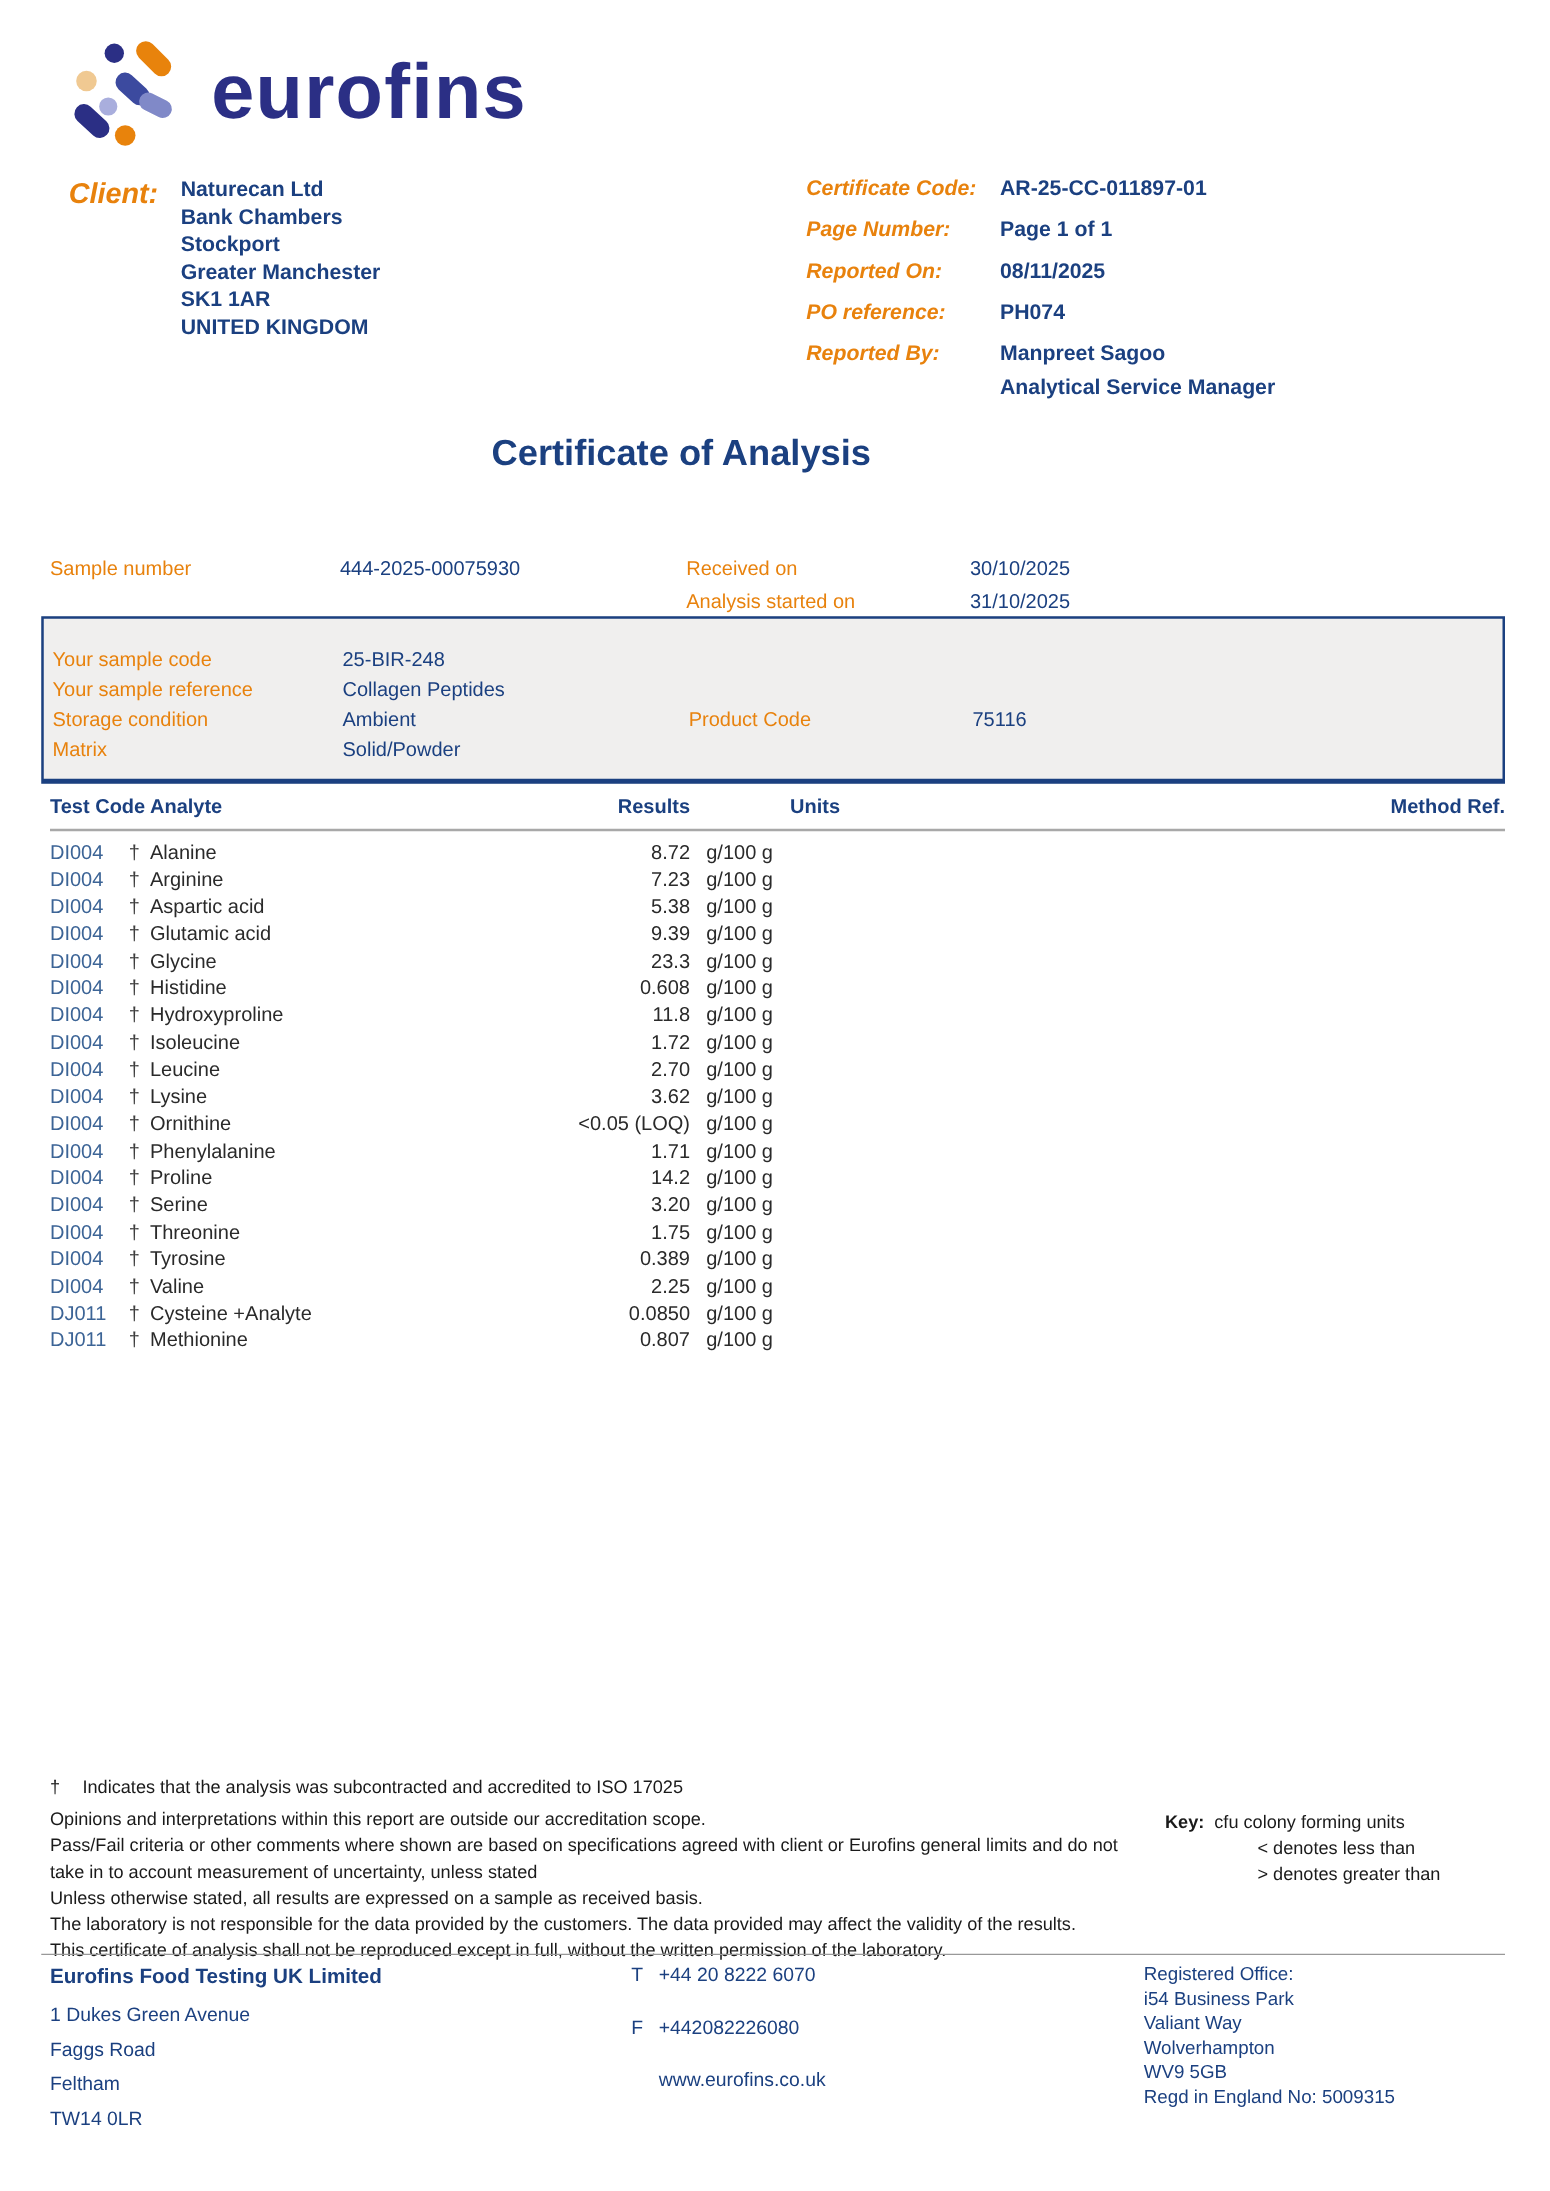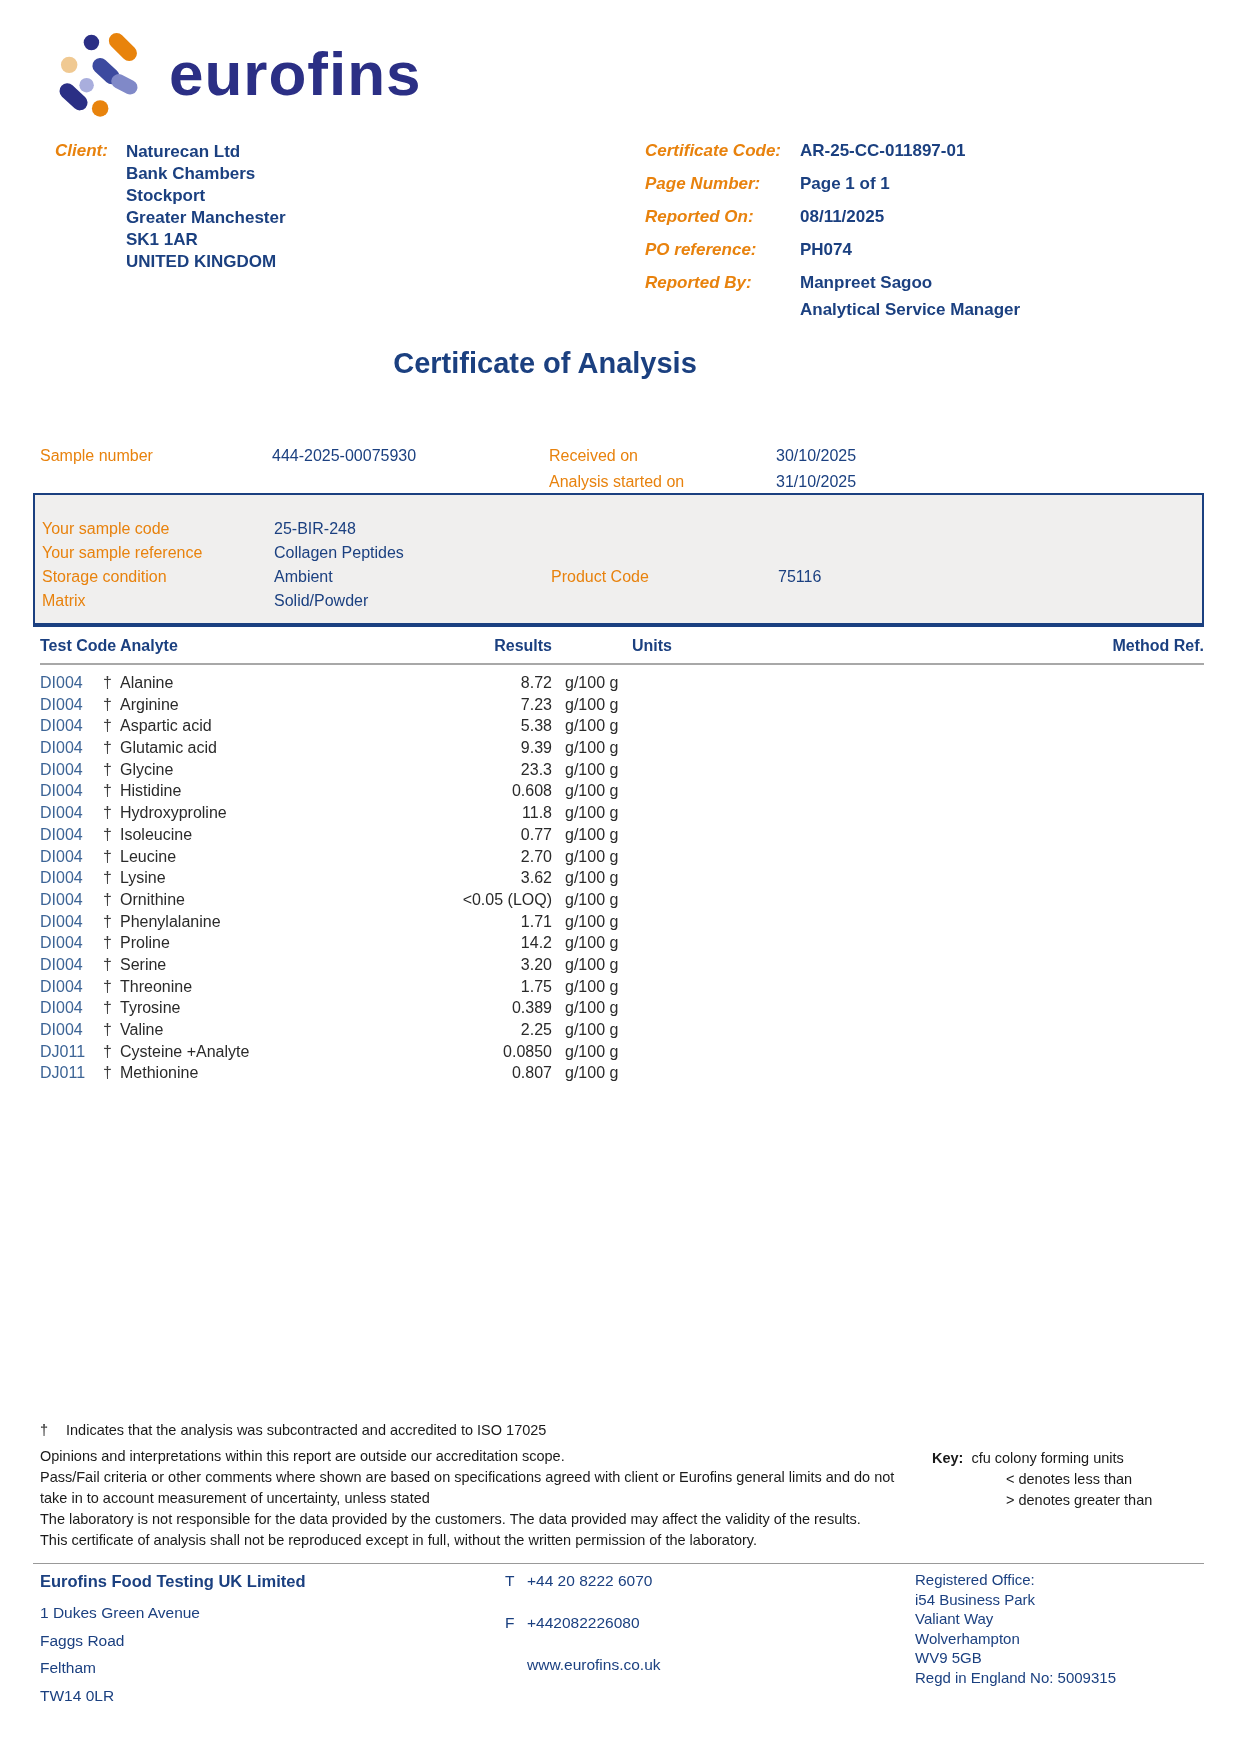--- a/index.html
+++ b/index.html
@@ -11,21 +11,21 @@
   
   .logo-row { margin:35px 0 0 55px; height:82px; display:flex; align-items:center; }
   .logo-mark { width:100px; height:92px; }
   .logo-text {
     font-size:62px; font-weight:600; color:#2b2f85; letter-spacing:1px;
     margin-left:14px; margin-top:-6px;
   }
   
   .info-row { position:relative; margin-top:24px; height:170px; }
   .client-block { position:absolute; left:55px; top:0; display:flex; }
-  .client-label { color:#e8820d; font-style:italic; font-weight:bold; font-size:17px; margin-right:18px; }
+  .client-label { color:#e8820d; font-style:italic; font-weight:bold; font-size:23px; margin-right:18px; }
   .client-address { color:#1b4080; font-weight:bold; font-size:17px; line-height:22px; }
   .meta-block { position:absolute; left:645px; top:0; }
   .meta-grid-row { display:grid; grid-template-columns:155px 1fr; margin-bottom:13px; }
   .meta-label { color:#e8820d; font-style:italic; font-weight:bold; font-size:17px; }
   .meta-value { color:#1b4080; font-weight:bold; font-size:17px; }
   .meta-subvalue { display:grid; grid-template-columns:155px 1fr; margin-top:-6px; }
   
   .doc-title-wrap { margin-top:36px; width:1090px; text-align:center; }
   .doc-title { font-size:29px; font-weight:bold; color:#1b4080; }
   
@@ -272,21 +272,21 @@
           <div class="cell-analyte">Hydroxyproline</div>
           <div class="cell-result">11.8</div>
           <div class="cell-units">g/100 g</div>
           <div></div>
         </div>
 
         <div class="tbl-grid tbl-row">
           <div class="cell-code">DI004</div>
           <div class="cell-dagger">†</div>
           <div class="cell-analyte">Isoleucine</div>
-          <div class="cell-result">0.77</div>
+          <div class="cell-result">1.72</div>
           <div class="cell-units">g/100 g</div>
           <div></div>
         </div>
 
         <div class="tbl-grid tbl-row">
           <div class="cell-code">DI004</div>
           <div class="cell-dagger">†</div>
           <div class="cell-analyte">Leucine</div>
           <div class="cell-result">2.70</div>
           <div class="cell-units">g/100 g</div>
@@ -392,20 +392,21 @@
       <div>Indicates that the analysis was subcontracted and accredited to ISO 17025</div>
     </div>
     <div class="disclaimer">
 
         <div>Opinions and interpretations within this report are outside our accreditation scope.</div>
 
         <div>Pass/Fail criteria or other comments where shown are based on specifications agreed with client or Eurofins general limits and do not</div>
 
         <div>take in to account measurement of uncertainty, unless stated</div>
 
+        <div>Unless otherwise stated, all results are expressed on a sample as received basis.</div>
 
         <div>The laboratory is not responsible for the data provided by the customers. The data provided may affect the validity of the results.</div>
 
         <div>This certificate of analysis shall not be reproduced except in full, without the written permission of the laboratory.</div>
 
     </div>
     <div class="key-block">
       <div class="key-row1">
         <div class="key-label">Key:</div>
         <div>cfu colony forming units</div>

